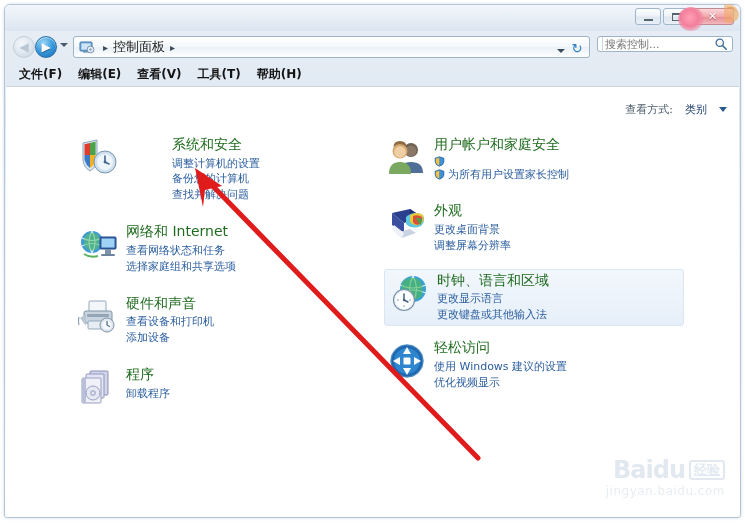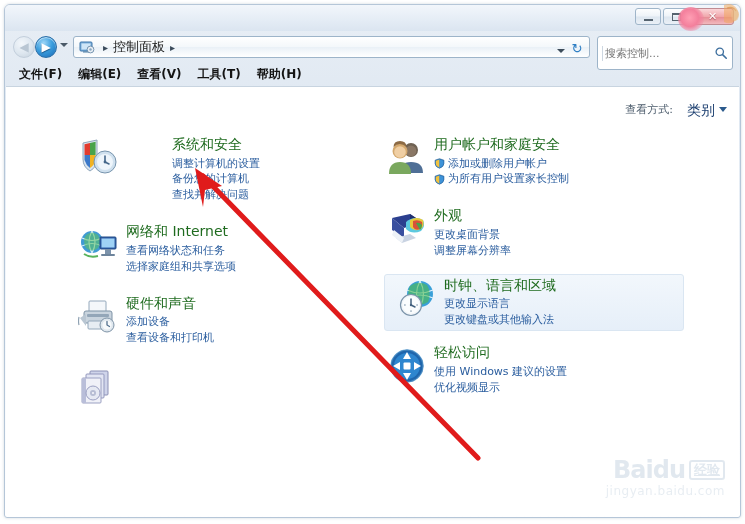--- a/index.html
+++ b/index.html
@@ -215,21 +215,21 @@
     justify-content: center;
     color: #2f7fc4;
     font-size: 13px;
   }
 
   .search-box {
     position: absolute;
     right: 7px;
     top: 5px;
     width: 136px;
-    height: 34px;
+    height: 16px;
     background: #ffffff;
     border: 1px solid #9db4c9;
     border-radius: 3px;
     box-sizing: border-box;
     display: flex;
     align-items: center;
     padding: 0 4px;
   }
   .search-input {
     border: 0;
@@ -297,23 +297,23 @@
   .viewby {
     position: absolute;
     right: 66px;
     top: 15px;
     font-size: 11px;
     color: #4a5a6a;
     white-space: nowrap;
   }
   .viewby-value {
     position: absolute;
-    right: 24px;
+    right: 32px;
     top: 15px;
-    font-size: 14px;
+    font-size: 11px;
     color: #1b3e6f;
     white-space: nowrap;
   }
   .viewby-caret {
     position: absolute;
     right: 12px;
     top: 20px;
     width: 0; height: 0;
     border-left: 4px solid transparent;
     border-right: 4px solid transparent;
@@ -339,21 +339,21 @@
     position: relative;
     display: flex;
     align-items: flex-start;
     padding: 3px 4px 3px 2px;
     border-radius: 3px;
     box-sizing: border-box;
   }
   .category.hovered {
     background: linear-gradient(to bottom, #f2f7fc 0%, #e6eff9 100%);
     border: 1px solid #dae6f2;
-    padding: 2px 3px 2px 11px;
+    padding: 2px 3px 2px 4px;
   }
   .cat-icon {
     width: 42px;
     height: 42px;
     flex: 0 0 auto;
     margin-right: 6px;
     margin-top: 1px;
   }
   .cat-body { flex: 1 1 auto; min-width: 0; }
   .cat-title {
@@ -566,38 +566,44 @@
               <rect x="10" y="25" width="20" height="8" rx="1" fill="#e7edf3" stroke="#94a8bb" stroke-width="1"></rect>
               <path d="M2 22 L8 18 L8 30 Z" fill="#b9c6d2"></path>
               <path d="M1 21 q-1 4 0 8" stroke="#8fa2b3" stroke-width="1.2" fill="none"></path>
               <circle cx="29" cy="29" r="7" fill="#dfe7ee" stroke="#7f94a7" stroke-width="1"></circle>
               <circle cx="29" cy="29" r="4.6" fill="#f6f9fb"></circle>
               <path d="M29 25.5 L29 29 L31.5 30.5" stroke="#53718f" stroke-width="1.3" fill="none" stroke-linecap="round"></path>
             </svg>
             <div class="cat-body">
               <div class="cat-title">硬件和声音</div>
               <div class="cat-link">
+                  <span>查看设备和打印机</span>
+                </div>
+              <div class="cat-link">
                   <span>添加设备</span>
-                </div>
-              <div class="cat-link">
-                  <span>查看设备和打印机</span>
                 </div>
             </div>
           </div>
 
           <div class="category">
             <svg class="cat-icon" viewBox="0 0 42 42">
               <rect x="12" y="4" width="18" height="24" rx="1" fill="#cfd4ea" stroke="#8b90b5" stroke-width="1"></rect>
               <rect x="8" y="7" width="18" height="24" rx="1" fill="#e2e5f3" stroke="#9398bd" stroke-width="1"></rect>
               <rect x="4" y="11" width="19" height="25" rx="1" fill="#f0f1f8" stroke="#9ba0c2" stroke-width="1"></rect>
               <rect x="4" y="11" width="4" height="25" fill="#b9bed9"></rect>
               <circle cx="15" cy="26" r="7" fill="#e6e9f3" stroke="#9ba0c2" stroke-width="1"></circle>
               <circle cx="15" cy="26" r="3" fill="#b7bdd4"></circle>
               <circle cx="15" cy="26" r="1.1" fill="#f4f5fa"></circle>
             </svg>
+            <div class="cat-body">
+              <div class="cat-title">程序</div>
+              <div class="cat-link">
+                  <span>卸载程序</span>
+                </div>
+            </div>
           </div>
         </div>
 
         <div class="col col-right">
 
           <div class="category" style="margin-bottom:14px;">
             <svg class="cat-icon" viewBox="0 0 42 42">
               <circle cx="25" cy="13" r="7" fill="#6f6253"></circle>
               <path d="M13 36 q0 -11 12 -11 q12 0 12 11 Z" fill="#4f6f96"></path>
               <circle cx="25" cy="14" r="5.4" fill="#8a7765"></circle>
@@ -607,21 +613,20 @@
               <path d="M7.5 10 q6 -6 13 0 q0 -6 -6.5 -6 q-6.5 0 -6.5 6 Z" fill="#8d6b45"></path>
             </svg>
             <div class="cat-body">
               <div class="cat-title">用户帐户和家庭安全</div>
               <div class="cat-link">
                 <svg class="shield-icon" viewBox="0 0 12 12">
                   <path d="M6 .8 L10.8 2.4 L10.8 6 Q10.8 9.6 6 11.2 Q1.2 9.6 1.2 6 L1.2 2.4 Z" fill="#2f7ec4" stroke="#1d5d98" stroke-width=".7"></path>
                   <path d="M6 1.6 L6 10.5 Q2 9 2 6 L2 2.9 Z" fill="#f2c23e"></path>
                   <path d="M6 1.6 L10 2.9 L10 6 Q10 9 6 10.5 Z" fill="#3e93d8"></path>
                 </svg>
-                <span>添加或删除用户帐户</span>
               </div>
               <div class="cat-link">
                 <svg class="shield-icon" viewBox="0 0 12 12">
                   <path d="M6 .8 L10.8 2.4 L10.8 6 Q10.8 9.6 6 11.2 Q1.2 9.6 1.2 6 L1.2 2.4 Z" fill="#2f7ec4" stroke="#1d5d98" stroke-width=".7"></path>
                   <path d="M6 1.6 L6 10.5 Q2 9 2 6 L2 2.9 Z" fill="#f2c23e"></path>
                   <path d="M6 1.6 L10 2.9 L10 6 Q10 9 6 10.5 Z" fill="#3e93d8"></path>
                 </svg>
                 <span>为所有用户设置家长控制</span>
               </div>
             </div>

